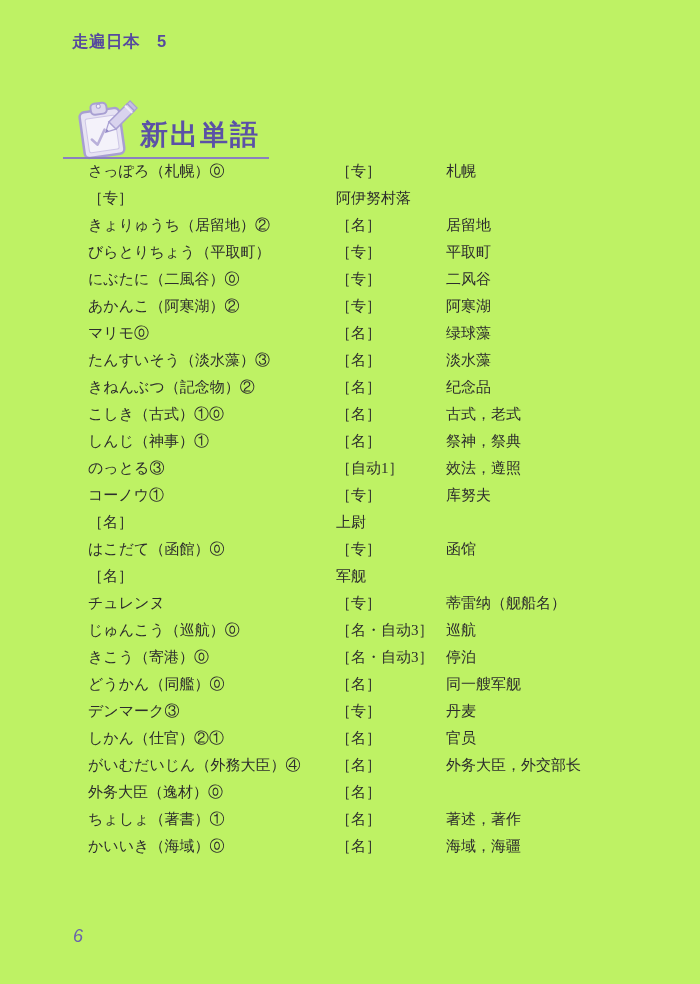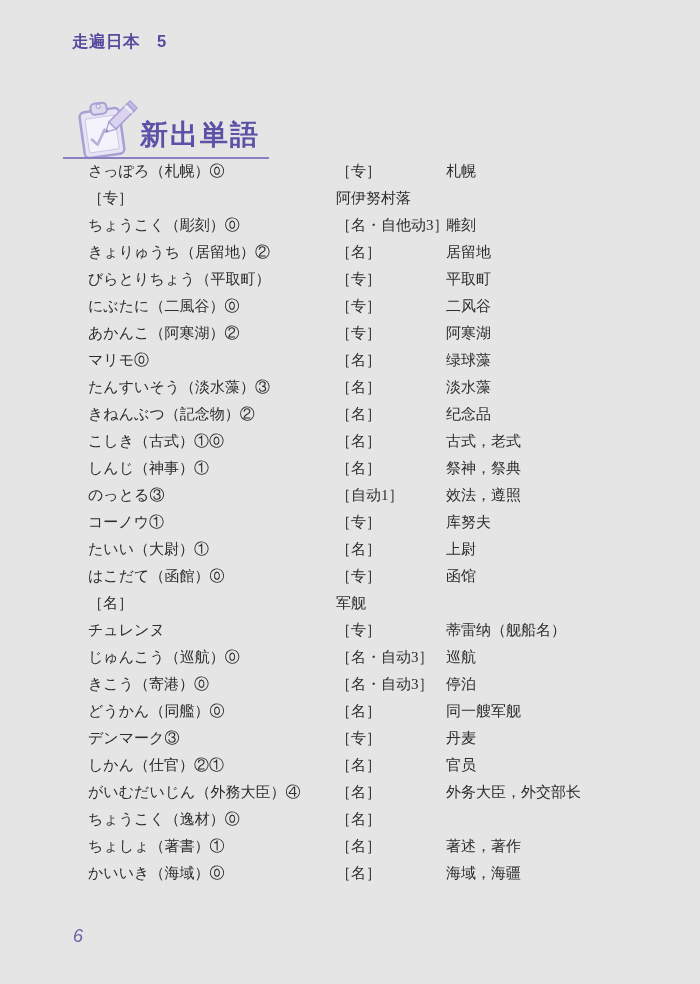--- a/index.html
+++ b/index.html
@@ -3,21 +3,21 @@
 <meta charset="utf-8">
 <style>
   * { margin:0; padding:0; box-sizing:border-box; }
   html,body { width:700px; height:984px; }
   body {
     background:#ffffff;
     font-family:"Liberation Serif","DejaVu Serif",serif;
     position:relative;
     overflow:hidden;
   }
-  .page { position:absolute; inset:0; background:#e5e5e5; }
+  .page { position:absolute; inset:0; background:#bef264; }
 
   .book-header {
     position:absolute; left:72px; top:31px;
     font-family:"Liberation Sans","DejaVu Sans",sans-serif;
     font-size:16.5px; font-weight:600; color:#564a9e;
     letter-spacing:0.5px;
   }
 
   .section-head { position:absolute; left:0; top:96px; width:700px; height:70px; }
   .section-icon { position:absolute; left:72px; top:2px; width:70px; height:64px; }
@@ -88,25 +88,20 @@
       <span class="w">さっぽろ（札幌）⓪</span>
       <span class="p">［专］</span>
       <span class="m">札幌</span>
     </div>
 
     <div class="row">
       <span class="p">［专］</span>
       <span class="m">阿伊努村落</span>
     </div>
 
-    <div class="row">
-      <span class="w">ちょうこく（彫刻）⓪</span>
-      <span class="p">［名・自他动3］</span>
-      <span class="m">雕刻</span>
-    </div>
 
     <div class="row">
       <span class="w">きょりゅうち（居留地）②</span>
       <span class="p">［名］</span>
       <span class="m">居留地</span>
     </div>
 
     <div class="row">
       <span class="w">びらとりちょう（平取町）</span>
       <span class="p">［专］</span>
@@ -162,21 +157,20 @@
     </div>
 
 
     <div class="row">
       <span class="w">コーノウ①</span>
       <span class="p">［专］</span>
       <span class="m">库努夫</span>
     </div>
 
     <div class="row">
-      <span class="w">たいい（大尉）①</span>
       <span class="p">［名］</span>
       <span class="m">上尉</span>
     </div>
 
     <div class="row">
       <span class="w">はこだて（函館）⓪</span>
       <span class="p">［专］</span>
       <span class="m">函馆</span>
     </div>
 
@@ -221,21 +215,21 @@
       <span class="m">官员</span>
     </div>
 
     <div class="row">
       <span class="w">がいむだいじん（外務大臣）④</span>
       <span class="p">［名］</span>
       <span class="m">外务大臣，外交部长</span>
     </div>
 
     <div class="row">
-      <span class="w">ちょうこく（逸材）⓪</span>
+      <span class="w">外务大臣（逸材）⓪</span>
       <span class="p">［名］</span>
     </div>
 
     <div class="row">
       <span class="w">ちょしょ（著書）①</span>
       <span class="p">［名］</span>
       <span class="m">著述，著作</span>
     </div>
 
     <div class="row">

